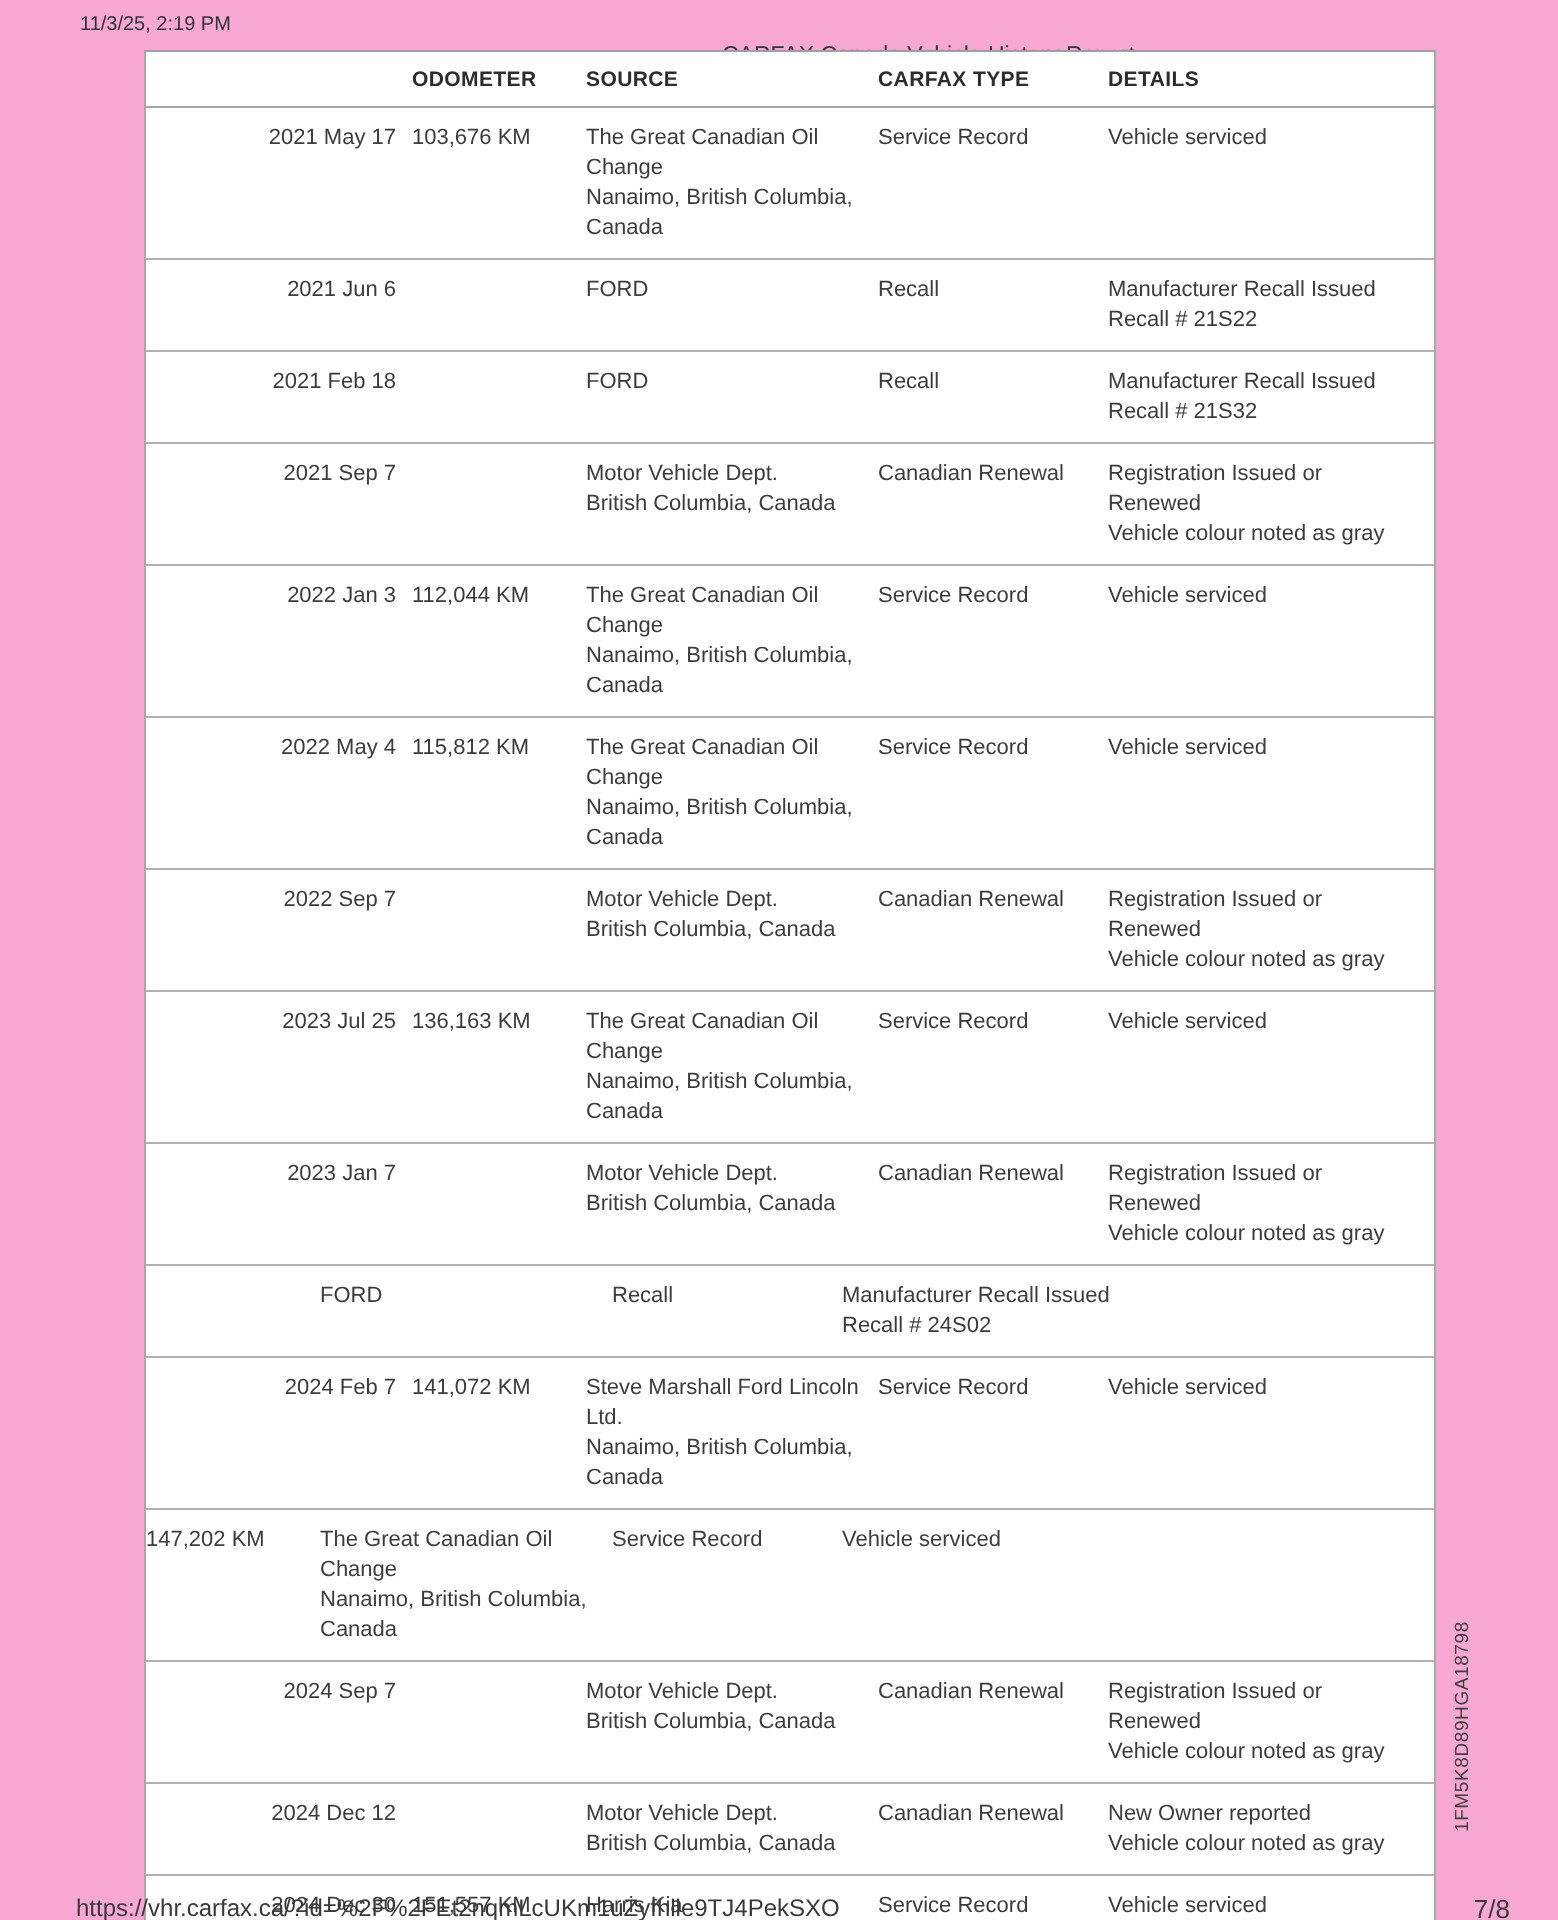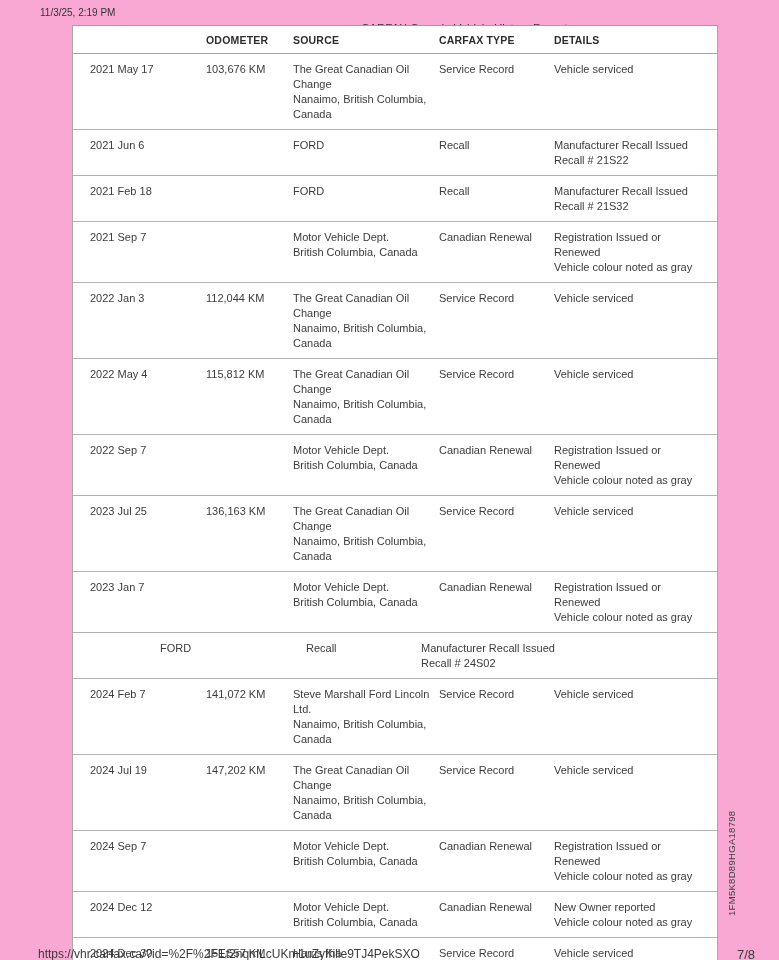--- a/index.html
+++ b/index.html
@@ -36,21 +36,21 @@
     padding: 9px 6px 7px 0;
     font-size: 10.5px; font-weight: 700; color: #2d2d2d;
     letter-spacing: 0.2px; line-height: 11px;
   }
   .row { display: flex; border-bottom: 1px solid #b2b2b2; }
   .cell {
     font-size: 11px; line-height: 15px; color: #3c3c3c;
     padding: 8px 8px 7px 0;
     white-space: pre-line;
   }
-  .c-date { width: 133px; padding-left: 17px; }
+  .c-date { width: 133px; padding-left: 17px; text-align: right; }
   .c-odo  { width: 87px; }
   .c-src  { width: 146px; }
   .c-rec  { width: 115px; }
   .c-det  { flex: 1; }
 
   
   .vin-sideways {
     position: absolute; left: 684px; top: 863px; width: 95px;
     font-size: 9.5px; color: #3f3f3f; letter-spacing: 0.3px;
     transform: rotate(-90deg); transform-origin: center;
@@ -191,21 +191,20 @@
     <div class="cell c-odo">141,072 KM</div>
     <div class="cell c-src">Steve Marshall Ford Lincoln
 Ltd.
 Nanaimo, British Columbia,
 Canada</div>
     <div class="cell c-rec">Service Record</div>
     <div class="cell c-det">Vehicle serviced</div>
   </div>
 
   <div class="row">
-    <div class="cell c-date">2024 Jul 19</div>
     <div class="cell c-odo">147,202 KM</div>
     <div class="cell c-src">The Great Canadian Oil
 Change
 Nanaimo, British Columbia,
 Canada</div>
     <div class="cell c-rec">Service Record</div>
     <div class="cell c-det">Vehicle serviced</div>
   </div>
 
   <div class="row">

